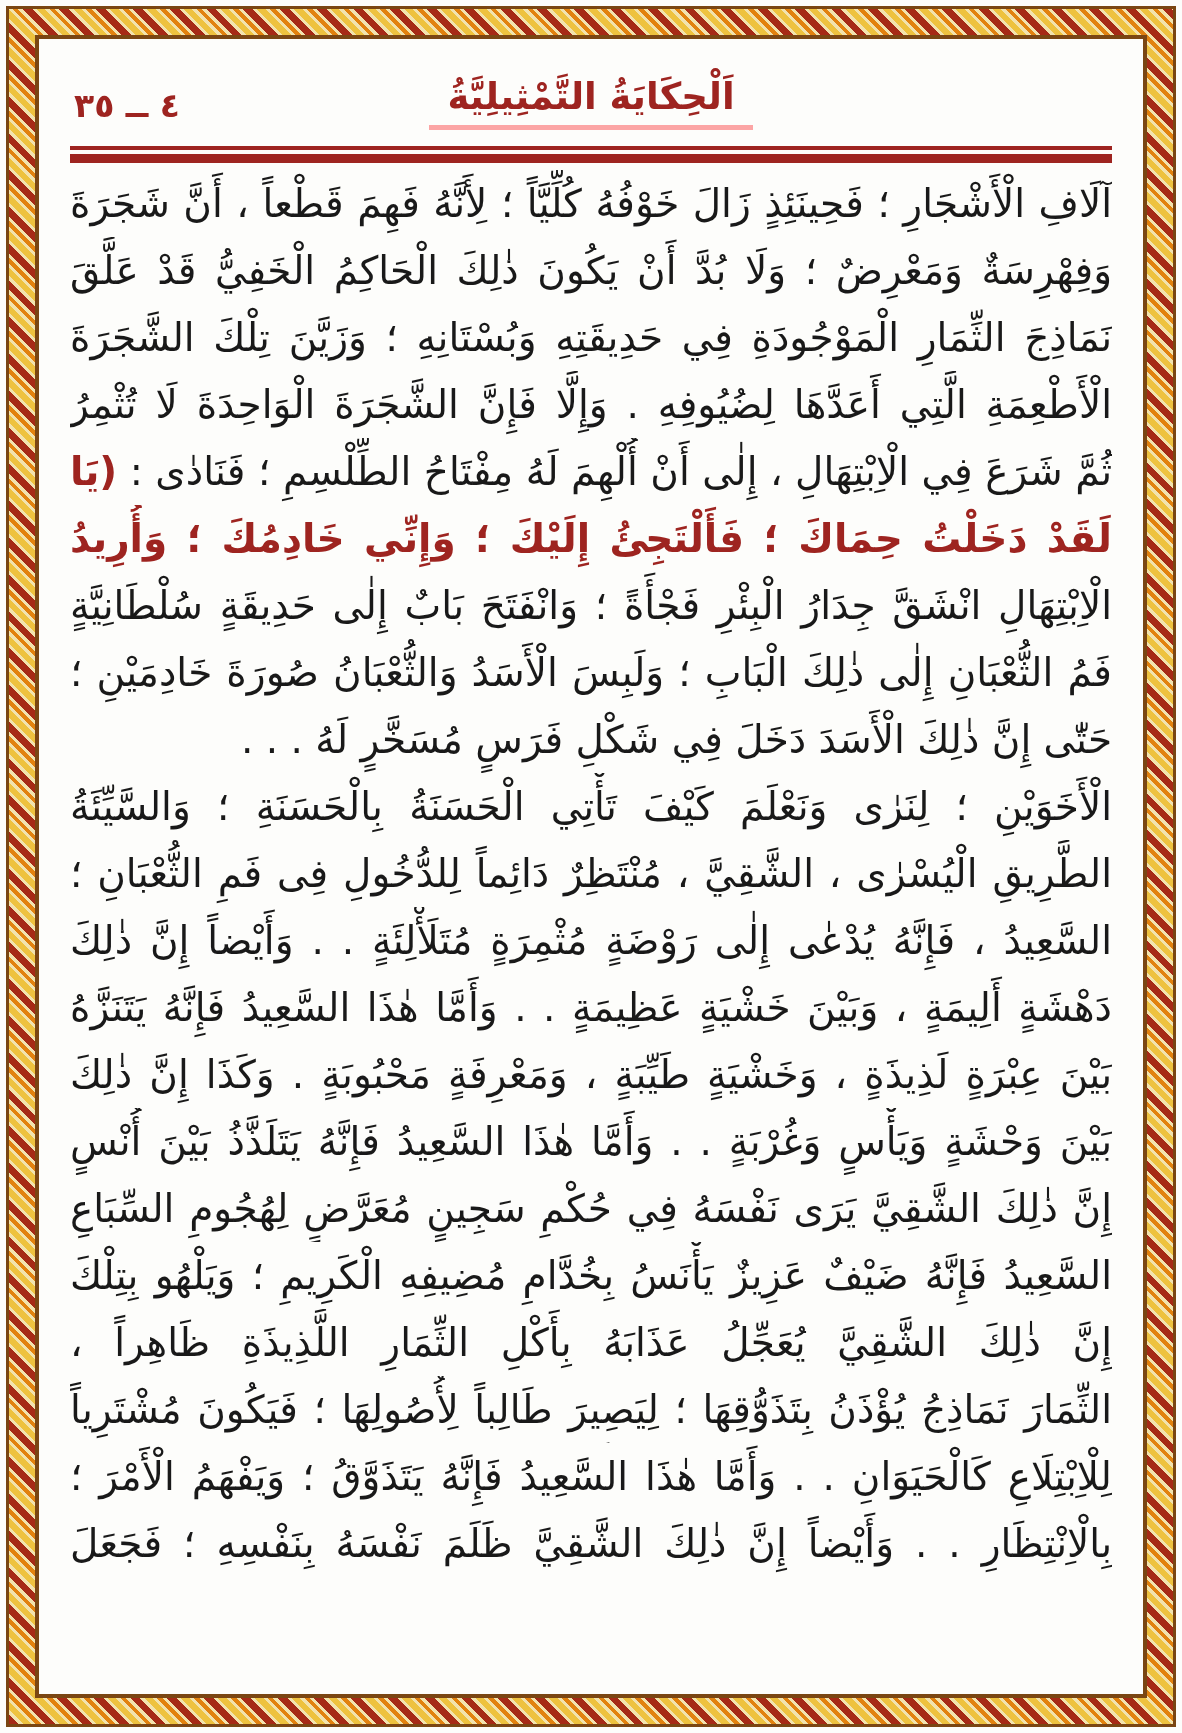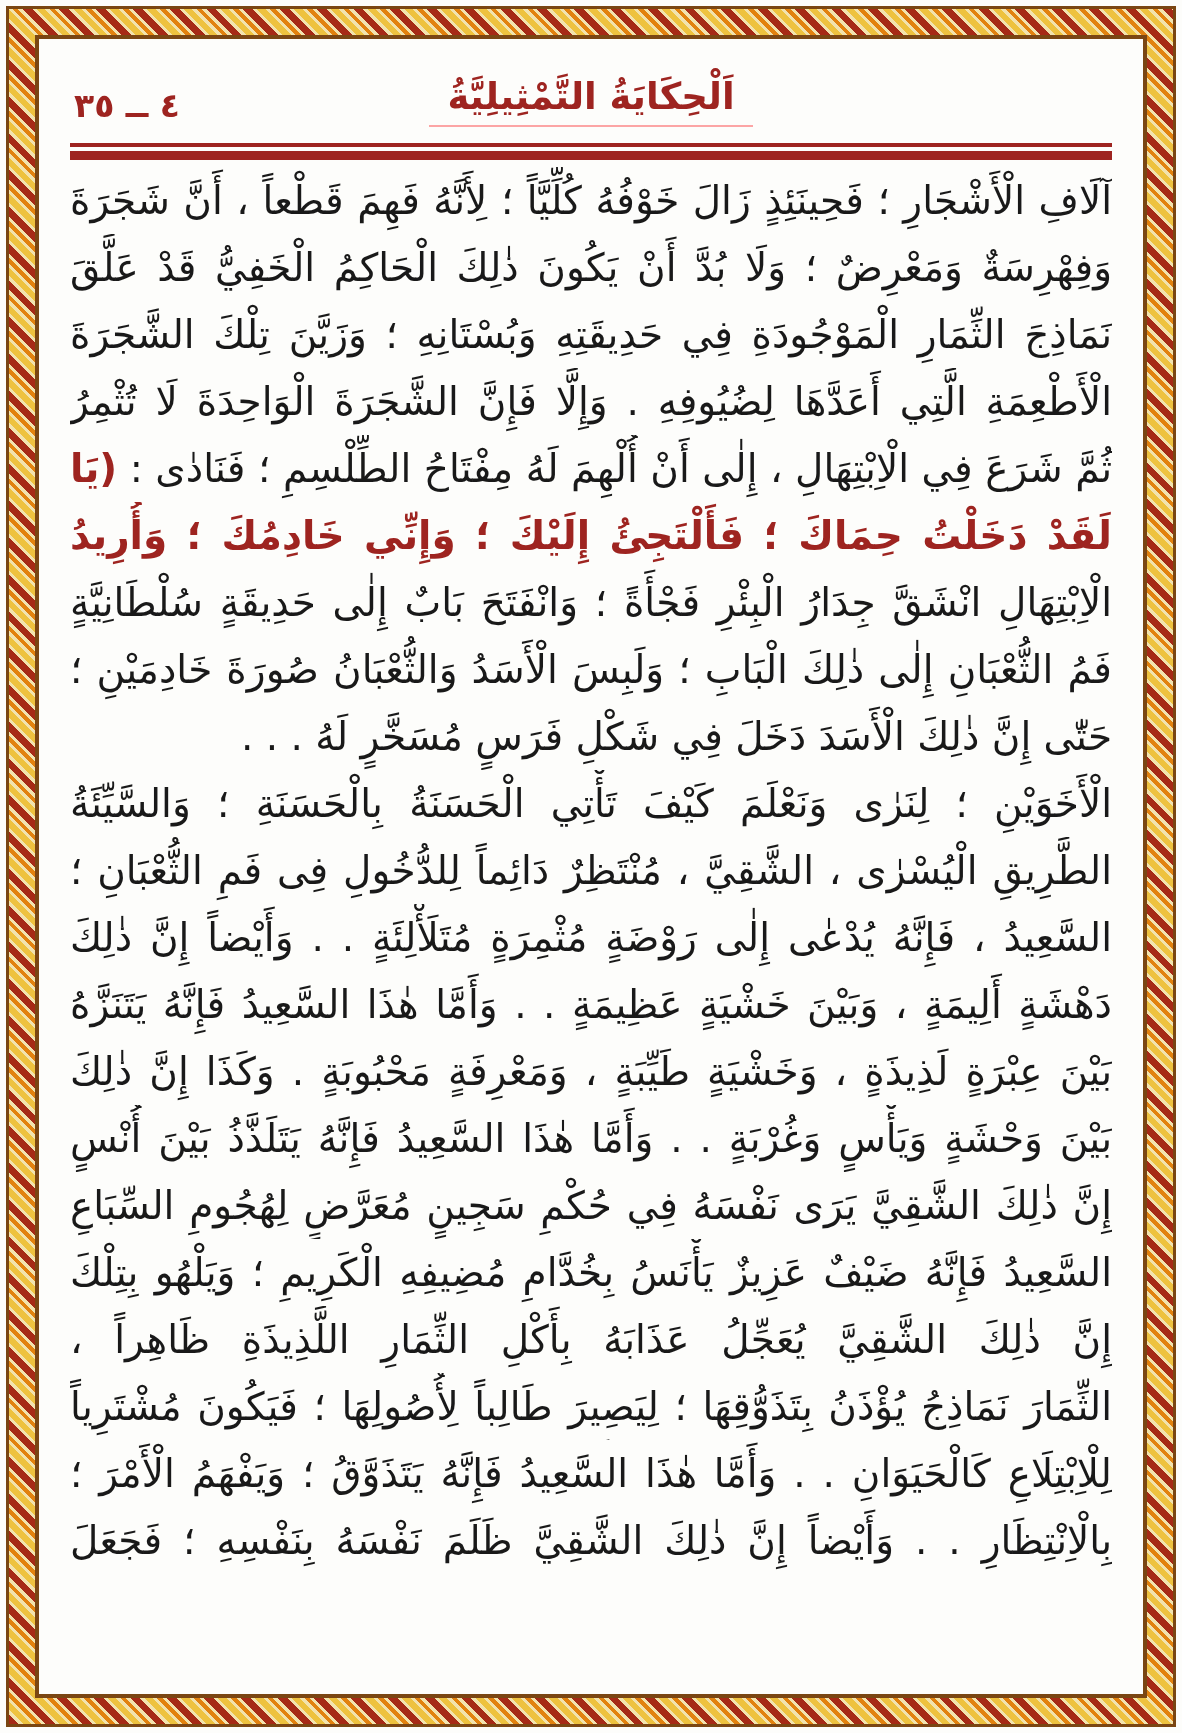--- a/index.html
+++ b/index.html
@@ -36,21 +36,21 @@
     position:absolute;left:4px;top:22px;
     font-size:33px;font-weight:bold;color:#9e2420;
     letter-spacing:2px;
   }
   .title{
     display:inline-block;
     margin-top:10px;
     font-size:37px;font-weight:bold;color:#9e2420;
     line-height:1.25;
     padding:0 18px 5px 18px;
-    border-bottom:2px solid #fca5a5;
+    border-bottom:5px solid #fca5a5;
   }
   .sep-thin{height:4px;background:#9e2420;margin-top:16px;}
   .sep-thick{height:9px;background:#9e2420;margin-top:4px;}
   .body{
     margin-top:7px;
     font-size:39px;color:#191919;
   }
   .line{
     height:67px;line-height:67px;
     overflow:hidden;

